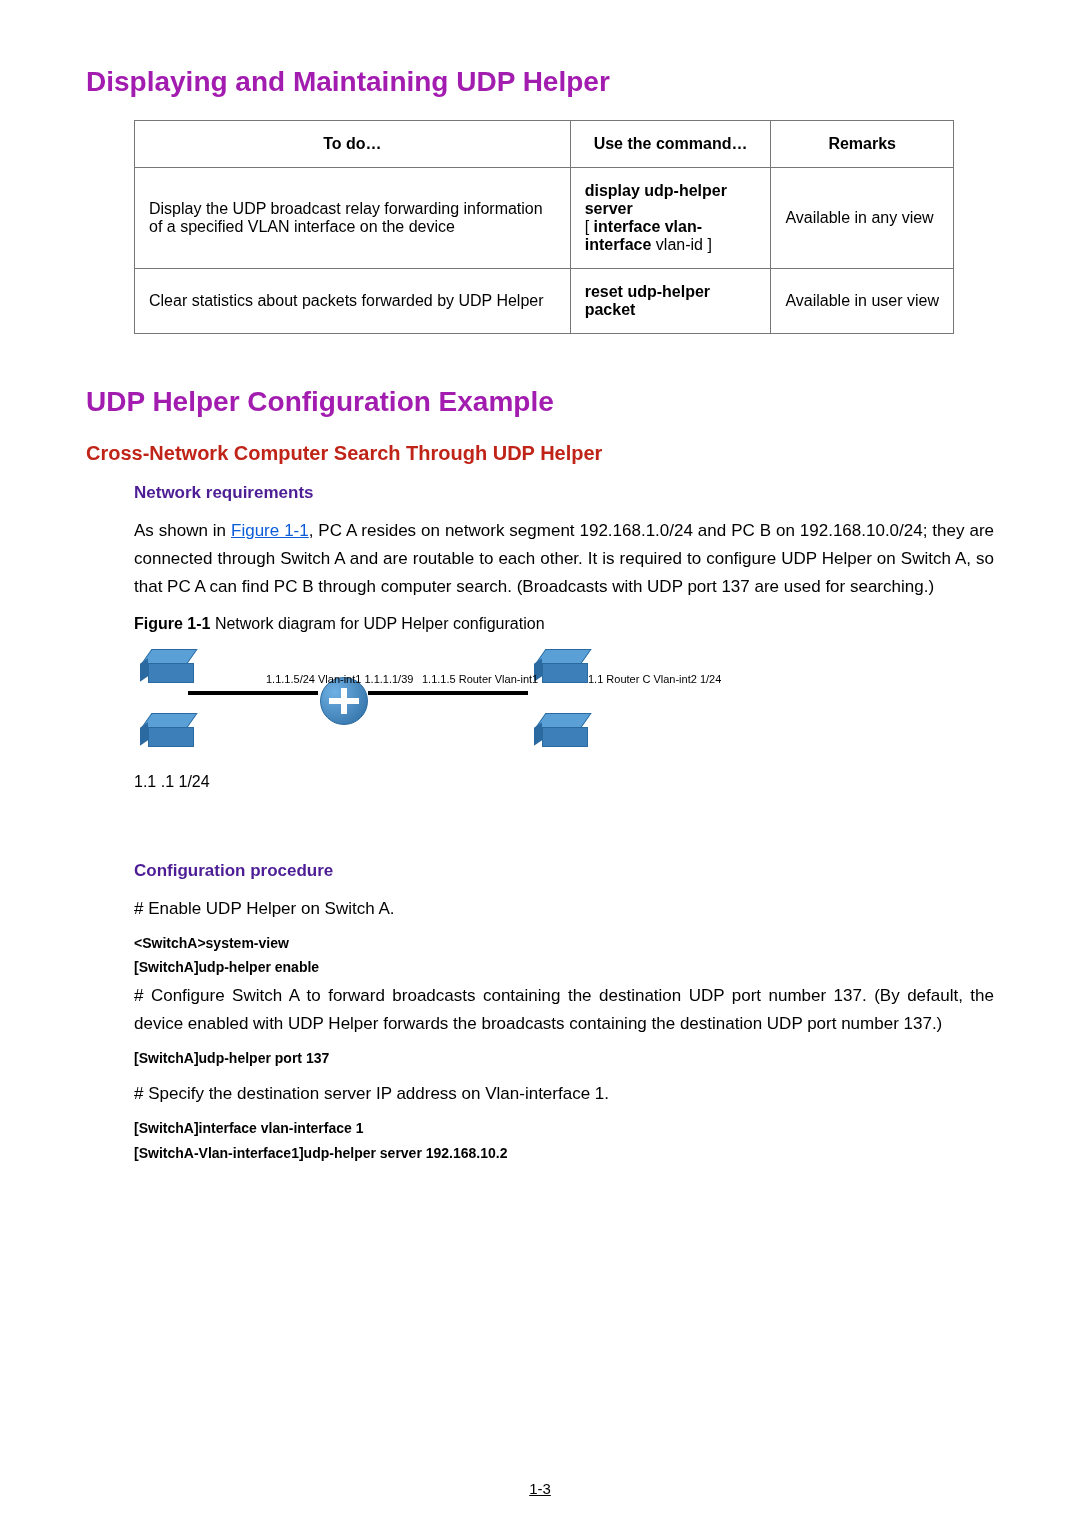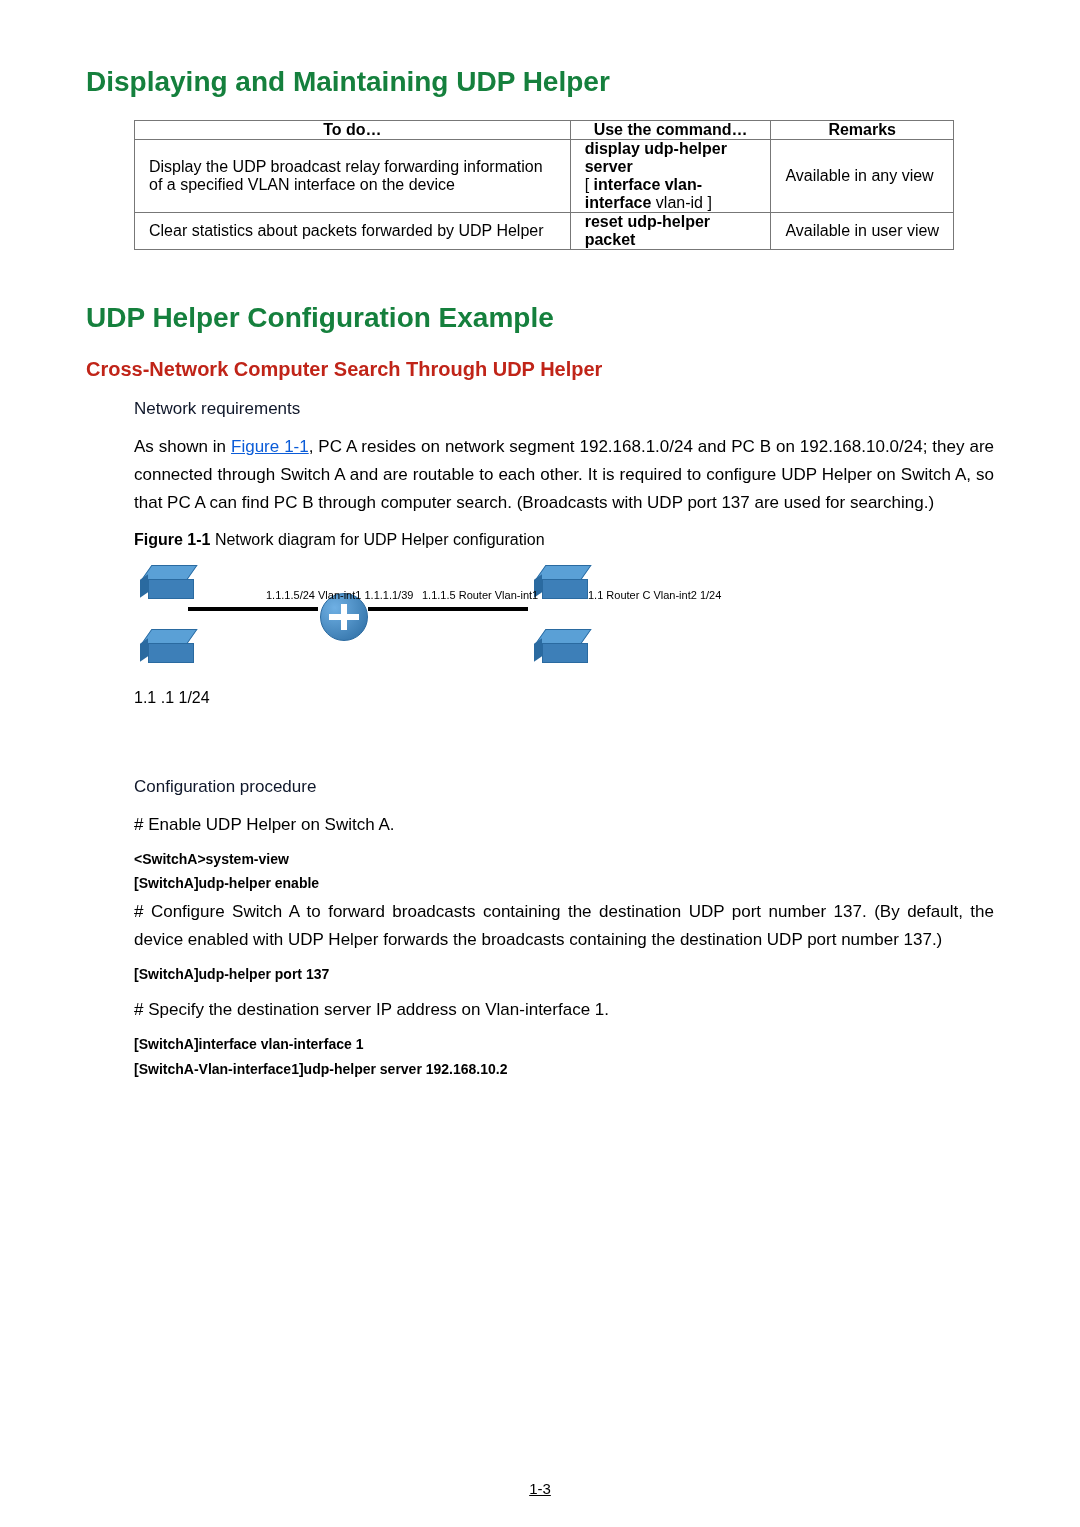--- a/index.html
+++ b/index.html
@@ -9,46 +9,46 @@
     color: #000;
   }
   .page {
     width: 1080px;
     min-height: 1527px;
     box-sizing: border-box;
     padding: 66px 86px 40px 86px;
     position: relative;
   }
   h1.section {
-    color: #15803d;
+    color: #a21caf;
     font-size: 28px;
     font-weight: bold;
     margin: 0 0 22px 0;
   }
   h2.sub {
     color: #c02418;
     font-size: 20px;
     font-weight: bold;
     margin: 24px 0 18px 0;
   }
   h3.netreq {
-    color: #0f172a;
+    color: #4c1d95;
     font-size: 17px;
-    font-weight: normal;
+    font-weight: bold;
     margin: 18px 0 14px 48px;
   }
   table.cmd {
     border-collapse: collapse;
     margin: 0 0 0 48px;
     width: 820px;
     font-size: 16px;
   }
   table.cmd th, table.cmd td {
     border: 1px solid #777;
-    padding: 0 14px;
+    padding: 14px 14px;
     vertical-align: middle;
   }
   table.cmd th {
     font-weight: bold;
     text-align: center;
     background: #fff;
   }
   table.cmd td.remarks {
     white-space: nowrap;
   }

